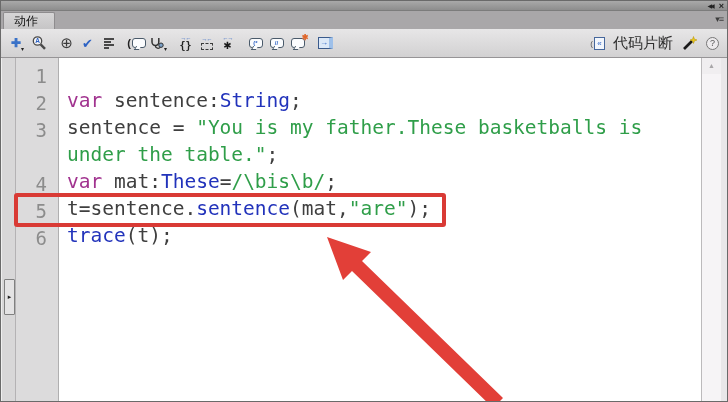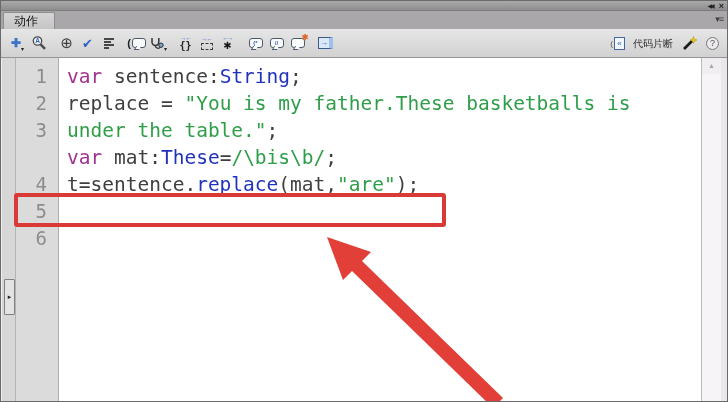--- a/index.html
+++ b/index.html
@@ -31,30 +31,30 @@
   .g-star { font-size:10px; color:#1a1a1a; }
   .bubble { position:relative; display:inline-block; width:14px; height:10px; border:1px solid #4a5a6a; border-radius:3px; background:#fbfcfe; color:#2d62c4; font-size:6px; line-height:8px; text-align:center; font-weight:bold; }
   .bubble::after { content:""; position:absolute; left:2px; bottom:-3px; width:4px; height:3px; background:#fbfcfe; border-left:1px solid #4a5a6a; border-bottom:1px solid #4a5a6a; transform:skewX(-30deg); }
   .star-badge { position:absolute; top:-5px; right:-5px; color:#e0662a; font-size:8px; }
   .g-paren { font-size:11px; color:#222; font-weight:bold; margin-right:1px; }
   .toolboxbox { width:15px; height:12px; border:1px solid #3a5a8c; border-right:4px solid #9ec0ea; background:#dbe8f8; color:#2d62c4; font-size:8px; line-height:10px; text-align:center; }
   .toolbar-right { position:absolute; right:8px; top:0; height:29px; display:flex; align-items:center; gap:8px; }
   .docicon { display:flex; align-items:center; gap:1px; }
   .docparen { font-size:8px; color:#555; }
   .docbox { width:11px; height:13px; border:1px solid #46679c; background:#f2f6fc; color:#2d62c4; font-size:8px; line-height:12px; text-align:center; }
-  .snip-label { font-size:10px; color:#2e2e2e;font-family:Liberation Serif, serif; }
+  .snip-label { font-size:15px; color:#2e2e2e;font-family:Liberation Serif, serif; }
   .helpicon { width:13px; height:13px; border:1px solid #777; border-radius:50%; color:#555; font-size:9px; line-height:11px; text-align:center; background:#eceaec; }
 
   
   .pbody { display:flex; height:345px; position:relative; }
   .splitter { width:15px; background:#d8d7d8; border-right:1px solid #b4b2b4; position:relative; box-shadow:inset 1px 0 0 #efefef; }
   .split-btn { position:absolute; left:3px; top:221px; width:11px; height:36px; background:#e4e3e4; border:1px solid #808080; border-radius:1px; font-size:7px; color:#222; display:flex; align-items:center; justify-content:center; padding:0; cursor:pointer; }
   .gutter { width:43px; background:#dcdbdc; border-right:1px solid #b0afb0; padding-top:5px; }
   .gutter div { height:27px; line-height:27px; text-align:right; padding-right:11px; font-family:"DejaVu Sans Mono", monospace; font-size:19px; color:#8c8c8c; }
-  .editor { flex:1; background:#ffffff; padding-top:5px; position:relative; cursor:text; }
+  .editor { flex:1; background:#ffffff; padding-top:5px; position:relative; cursor:text;margin-top:24px; }
   .row { height:27px; line-height:27px; white-space:pre; font-family:"DejaVu Sans Mono", monospace; font-size:19.5px; padding-left:8px; }
   .kw { color:#a1338f; }
   .fn { color:#2233bb; }
   .str { color:#2f9e49; }
   .pl { color:#3f3f3f; }
 
   .vscroll { width:20px; background:#f6f4f6; border-left:1px solid #bcbabc; display:flex; flex-direction:column; align-items:center; }
   .scroll-up { width:100%; height:16px; border:none; background:#f0eef0; color:#a8a6a8; font-size:7px; line-height:14px; cursor:pointer; padding:0; }
   .edge-strip { width:6px; background:#e9e7e9; }
 
@@ -176,24 +176,25 @@
       <div>2</div>
       <div>3</div>
       <div></div>
       <div>4</div>
       <div>5</div>
       <div>6</div>
     </div>
 
     <div class="editor">
       <div class="row"><span class="kw">var</span><span class="pl"> sentence:</span><span class="fn">String</span><span class="pl">;</span></div>
-      <div class="row"><span class="pl">replace = </span><span class="str">"You is my father.These basketballs is</span></div>
+      <div class="row"><span class="pl">sentence = </span><span class="str">"You is my father.These basketballs is</span></div>
       <div class="row"><span class="str">under the table."</span><span class="pl">;</span></div>
       <div class="row"><span class="kw">var</span><span class="pl"> mat:</span><span class="fn">These</span><span class="pl">=</span><span class="str">/\bis\b/</span><span class="pl">;</span></div>
-      <div class="row"><span class="pl">t=sentence.</span><span class="fn">replace</span><span class="pl">(mat,</span><span class="str">"are"</span><span class="pl">);</span></div>
+      <div class="row"><span class="pl">t=sentence.</span><span class="fn">sentence</span><span class="pl">(mat,</span><span class="str">"are"</span><span class="pl">);</span></div>
+      <div class="row"><span class="fn">trace</span><span class="pl">(t);</span></div>
     </div>
 
     <div class="vscroll">
       <button class="scroll-up">▲</button>
     </div>
     <div class="edge-strip"></div>
   </div>
 
   <div class="hl-box"></div>
   <svg class="arrow-svg" viewBox="0 0 728 402">

